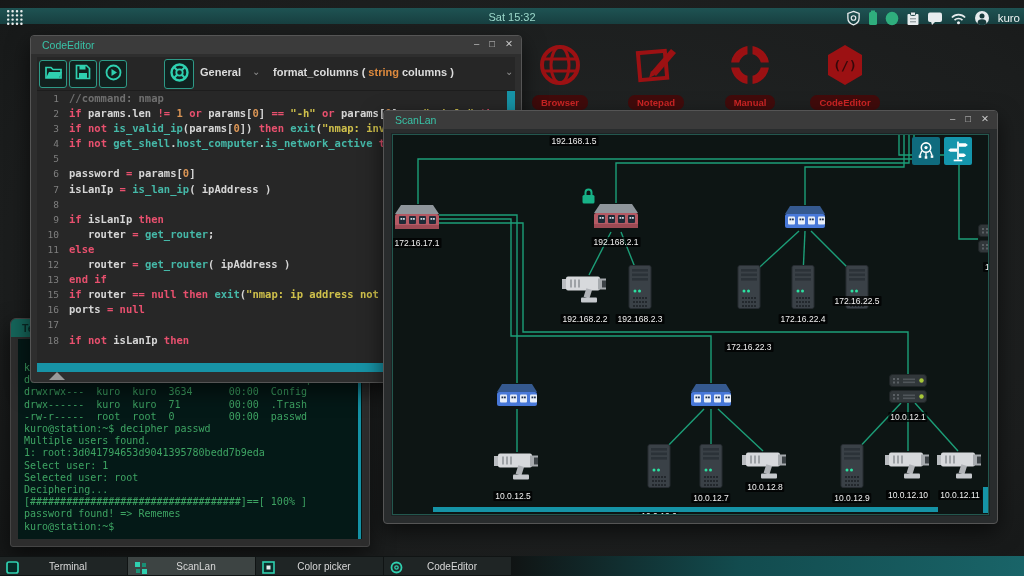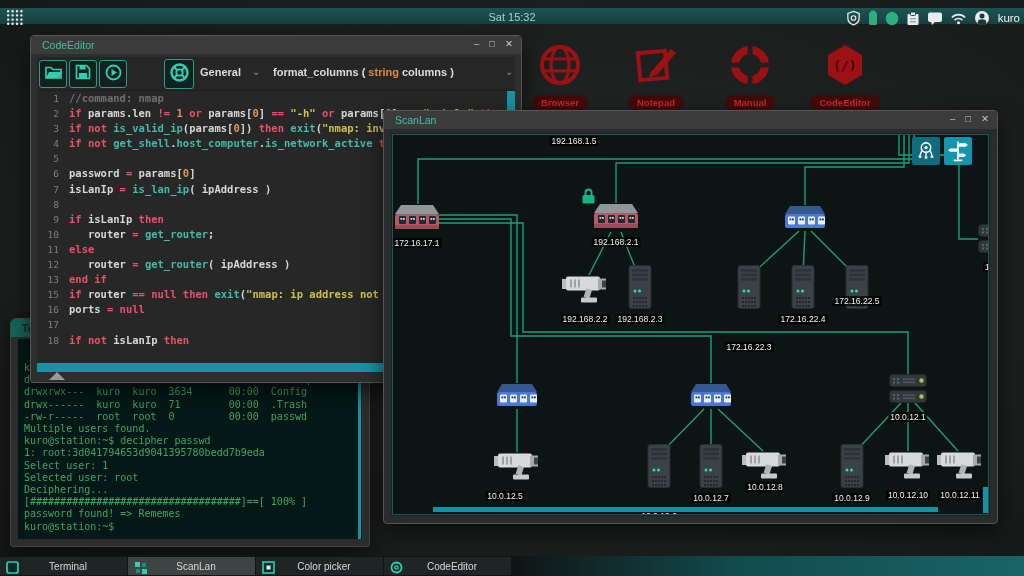--- a/index.html
+++ b/index.html
@@ -121,22 +121,22 @@
     <div class="titlebar">
       <span class="t">Terminal</span>
     </div>
     <div id="term-body">
       <div id="term-lines">
           <div class="tl">kuro@station:~$ ls -l</div>
           <div class="tl">drwxrwx---  kuro  kuro  0         00:00  Desktop</div>
           <div class="tl">drwxrwx---  kuro  kuro  3634      00:00  Config</div>
           <div class="tl">drwx------  kuro  kuro  71        00:00  .Trash</div>
           <div class="tl">-rw-r-----  root  root  0         00:00  passwd</div>
+          <div class="tl">kuro@station:~$ decipher passwd</div>
           <div class="tl">Multiple users found.</div>
-          <div class="tl">kuro@station:~$ decipher passwd</div>
           <div class="tl">1: root:3d041794653d9041395780bedd7b9eda</div>
           <div class="tl">Select user: 1</div>
           <div class="tl">Selected user: root</div>
           <div class="tl">Deciphering...</div>
           <div class="tl">[###################################]==[ 100% ]</div>
           <div class="tl">password found! =&gt; Rememes</div>
           <div class="tl">kuro@station:~$</div>
         </div>
       <div id="term-vscroll"></div>
     </div>
@@ -499,21 +499,21 @@
                 <rect x="0" y="8" width="6" height="10" fill="#b9bcc0"></rect>
                 <rect x="4" y="5.5" width="34" height="14" rx="2" fill="#d7d9dc"></rect>
                 <rect x="8" y="8.5" width="2" height="8" fill="#9ea2a6"></rect>
                 <rect x="12" y="8.5" width="2" height="8" fill="#9ea2a6"></rect>
                 <rect x="16" y="8.5" width="2" height="8" fill="#9ea2a6"></rect>
                 <rect x="36" y="7.5" width="8" height="11" fill="#a6aaae"></rect>
                 <rect x="40" y="9.5" width="4" height="7" fill="#3c4246"></rect>
                 <rect x="23" y="18" width="6" height="9" fill="#b0b3b7" transform="rotate(18 26 22)"></rect>
                 <rect x="19" y="26.5" width="16" height="5" rx="1" fill="#c6c9cd"></rect>
               </svg></div>
-            <div class="dev-label" style="top: 356px; left: 112px;">10.0.12.5</div>
+            <div class="dev-label" style="top: 356px; left: 120px;">10.0.12.5</div>
             <div class="dev" style="left: 254px; top: 309px;"><svg width="24" height="44" viewBox="0 0 24 44">
                 <rect x="1" y="0.5" width="22" height="43" rx="2" fill="#3a4147" stroke="#272c31"></rect>
                 <rect x="4" y="4" width="16" height="2.6" fill="#2b3238"></rect>
                 <rect x="4" y="8.5" width="16" height="2.6" fill="#2b3238"></rect>
                 <rect x="4" y="13" width="16" height="2.6" fill="#2b3238"></rect>
                 <circle cx="7" cy="26" r="1.5" fill="#2be0a0"></circle>
                 <circle cx="11.5" cy="26" r="1.5" fill="#2be0a0"></circle>
                 <g fill="#23282d">
                   <rect x="5" y="32" width="2" height="2"></rect>
                   <rect x="8" y="32" width="2" height="2"></rect>

